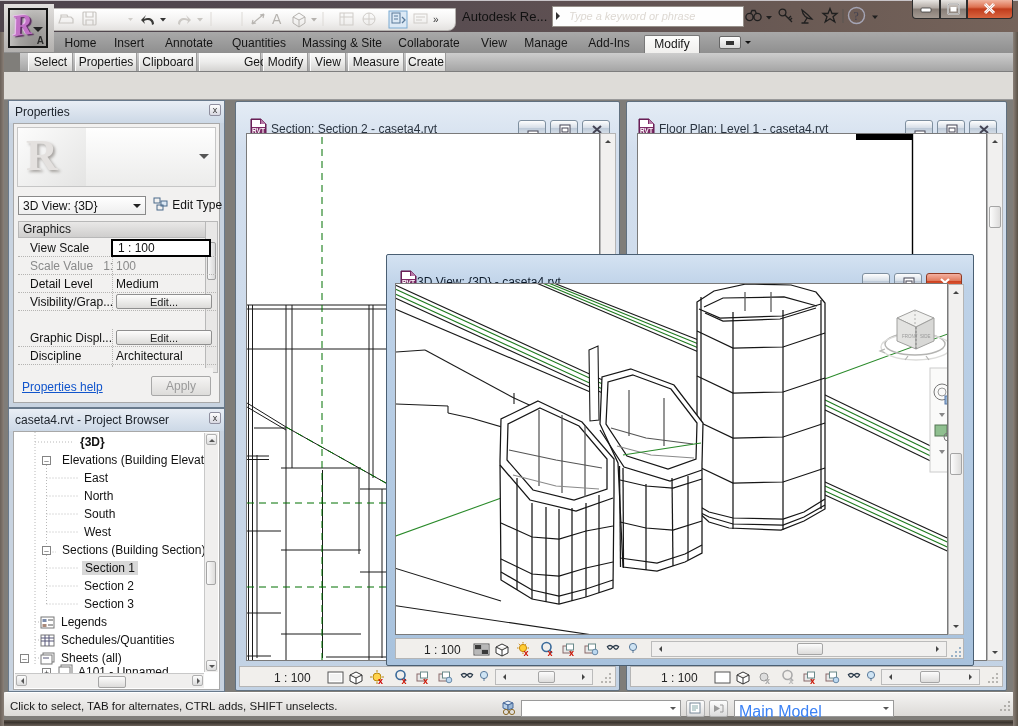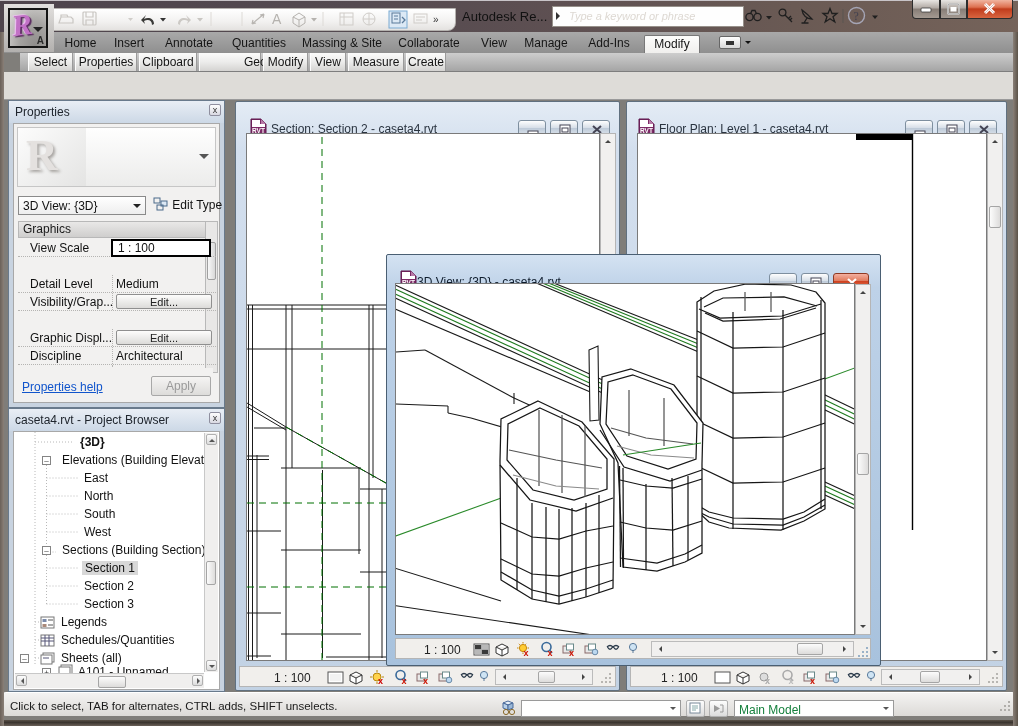--- a/index.html
+++ b/index.html
@@ -104,21 +104,21 @@
 .viewbar { position:absolute; height:21px; background:#f1efec; border:1px solid #b5b5b5; font-size:12px; color:#222; }
 .viewbar .scale { position:absolute; top:4px; font-size:12px; }
 .hscroll { position:absolute; top:2px; height:16px; background:#f1f0ef; border:1px solid #bbb; }
 .hthumb { position:absolute; top:1px; height:12px; background:linear-gradient(180deg,#fcfcfc,#dddcdb); border:1px solid #a5a5a5; border-radius:2px; }
 .grip { position:absolute; width:13px; height:13px; }
 .vscroll .sb-btn { background:none; border:none; }
 
 
 #statusbar { left:0; top:692px; width:1018px; height:24px; background:linear-gradient(180deg,#f4f3f2,#dcdad7); border-top:1px solid #fff;border-radius:6px; }
 #statusbar .msg { position:absolute; left:10px; top:7px; font-size:11.5px; color:#1a1a1a; }
-.combo { position:absolute; height:17px; background:#fff; border:1px solid #9a9a9a; font-size:12px; color:#15803d; }
+.combo { position:absolute; height:17px; background:#fff; border:1px solid #9a9a9a; font-size:16px; color:#3b82f6; }
 .combo .car { position:absolute; right:4px; top:6px; width:0; height:0; border:3.5px solid transparent; border-top-color:#555; }
 #bottomedge { left:0; top:720px; width:1018px; height:6px; background:linear-gradient(180deg,#5a5248,#3a342e 40%,#6a6058); }
 #leftedge { left:0; top:32px; width:4px; height:694px; background:linear-gradient(90deg,#6a6058,#8a8078); }
 #rightedge { left:1013px; top:32px; width:5px; height:694px; background:linear-gradient(90deg,#8a8078,#5a5248); }
 </style>
 </head>
 <body>
 <div id="app">
 
   <div class="abs" id="titlebar">
@@ -278,20 +278,25 @@
         <div id="prop-scroll">
             <div class="thumb"></div>
           </div>
         <div class="prow" style="top:115px;">
             <span class="lab">View Scale</span>
             <span class="vline"></span>
             <span class="val" style="left:0;">
               <span style="position:absolute;left:93px;top:-2px;width:100px;height:18px;border:2px solid #000;background:#fff;box-sizing:border-box;"></span>
               <span style="position:absolute;left:100px;top:0px;width:90px;">1 : 100</span>
             </span>
+          </div>
+        <div class="prow" style="top:133px;">
+            <span class="lab" style="color:#8a8a8a;">Scale Value&nbsp;&nbsp;&nbsp;1:</span>
+            <span class="vline"></span>
+            <span class="val" style="color:#8a8a8a;">100</span>
           </div>
         <div class="prow" style="top:151px;">
             <span class="lab">Detail Level</span>
             <span class="vline"></span>
             <span class="val">Medium</span>
           </div>
         <div class="prow" style="top:169px;">
             <span class="lab">Visibility/Grap...</span>
             <span class="vline"></span>
             <span class="editbtn">Edit...</span>
@@ -626,21 +631,21 @@
                 <rect x="9" y="6" width="2" height="2"></rect>
                 <rect x="9" y="10" width="2" height="2"></rect>
                 <rect x="5" y="6" width="2" height="2"></rect>
                 <rect x="5" y="10" width="2" height="2"></rect>
                 <rect x="1" y="10" width="2" height="2"></rect>
               </g>
             </svg></div>
       </div>
     </div>
 
-    <div class="mdiwin activewin" style="left:386px; top:154px; width:495px; height:412px; background:linear-gradient(180deg,#d4e2f2 0%,#bed2e8 8%,#a8c2dd 100%); border-color:#4a5f73;text-decoration:underline;">
+    <div class="mdiwin activewin" style="left:386px; top:154px; width:588px; height:412px; background:linear-gradient(180deg,#d4e2f2 0%,#bed2e8 8%,#a8c2dd 100%); border-color:#4a5f73;text-decoration:underline;">
       <div class="wtitle">
         <svg style="position:absolute;left:10px;top:7px;" width="17" height="17" viewBox="0 0 17 17">
             <path d="M1 1 L11 1 L16 6 L16 16 L1 16 Z" fill="#7c2a66" stroke="#5a1448"></path>
             <path d="M2 2 L10 2 L10 6 L15 6 L15 9 L2 9 Z" fill="#fff"></path>
             <path d="M11 1 L16 6 L11 6 Z" fill="#b87aa8"></path>
             <text x="2" y="14.5" font-size="6.5" fill="#fff" font-weight="bold" font-family="Liberation Sans">RVT</text>
           </svg>
         <span class="wtext" style="left:27px;">3D View: {3D} - caseta4.rvt</span>
         <div class="wbtns" style="right:8px;">
           <div class="wbtn">

